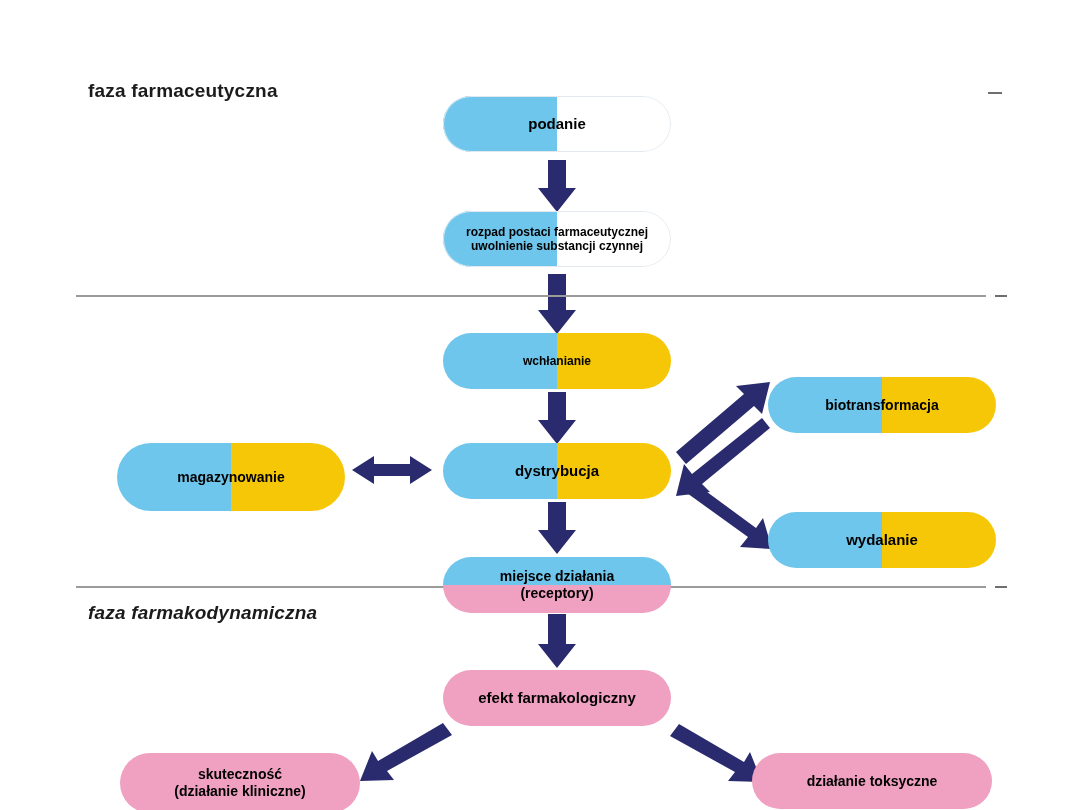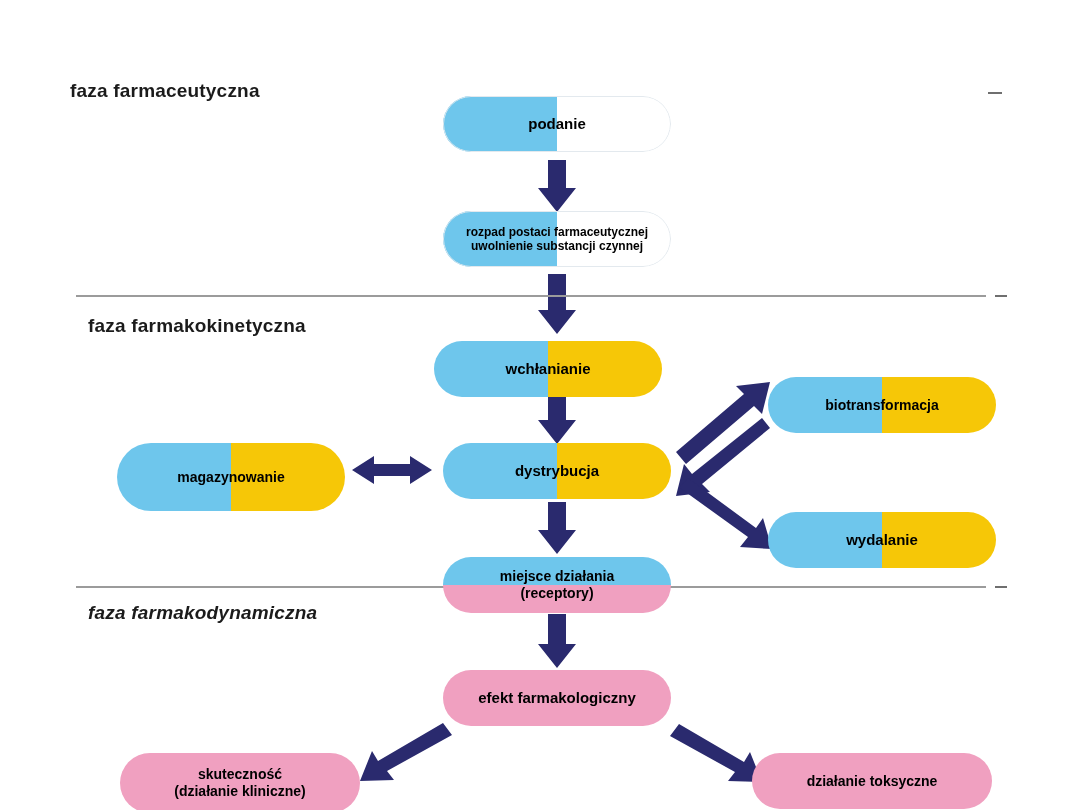--- a/index.html
+++ b/index.html
@@ -165,40 +165,39 @@
   </svg>
 
   <div class="divider" style="left:76px; top:295px; width:910px;"></div>
   <div class="divider-tick" style="left:995px; top:295px;"></div>
 
   <div class="divider" style="left:76px; top:586px; width:910px;"></div>
   <div class="divider-tick" style="left:995px; top:586px;"></div>
 
   <div class="divider-tick" style="left:988px; top:92px; width:14px; background:#6f6f6f;"></div>
 
-  <div class="phase-label" style="left:70px; top:80px;">faza farmaceutyczna</div>
-  <div class="phase-label" style="left:88px; top:315px;">faza farmakokinetyczna</div>
+  <div class="phase-label" style="left:88px; top:80px;">faza farmaceutyczna</div>
   <div class="phase-label" style="left:88px; top:602px;font-style:italic;">faza farmakodynamiczna</div>
 
   <div class="capsule" style="left:443px; top:96px; width:228px; height:56px; font-size:15px;">
     <span class="fill" style="background:#ffffff;"></span>
     <span class="half-l" style="background:#6ec6ec;"></span>
     <span class="cap-outline"></span>
     <span class="cap-text">podanie</span>
   </div>
 
   <div class="capsule" style="left:443px; top:211px; width:228px; height:56px; font-size:12px;">
     <span class="fill" style="background:#ffffff;"></span>
     <span class="half-l" style="background:#6ec6ec;"></span>
     <span class="cap-outline"></span>
     <span class="cap-text">rozpad postaci farmaceutycznej
 uwolnienie substancji czynnej</span>
   </div>
 
-  <div class="capsule" style="left:434px; top:333px; width:228px; height:56px; font-size:15px;margin-top:8px;">
+  <div class="capsule" style="left:443px; top:333px; width:228px; height:56px; font-size:12px;">
     <span class="half-l" style="background:#6ec6ec;"></span>
     <span class="half-r" style="background:#f6c707;"></span>
     <span class="cap-text">wchłanianie</span>
   </div>
 
   <div class="capsule" style="left:117px; top:443px; width:228px; height:68px; font-size:14px;">
     <span class="half-l" style="background:#6ec6ec;"></span>
     <span class="half-r" style="background:#f6c707;"></span>
     <span class="cap-text">magazynowanie</span>
   </div>

